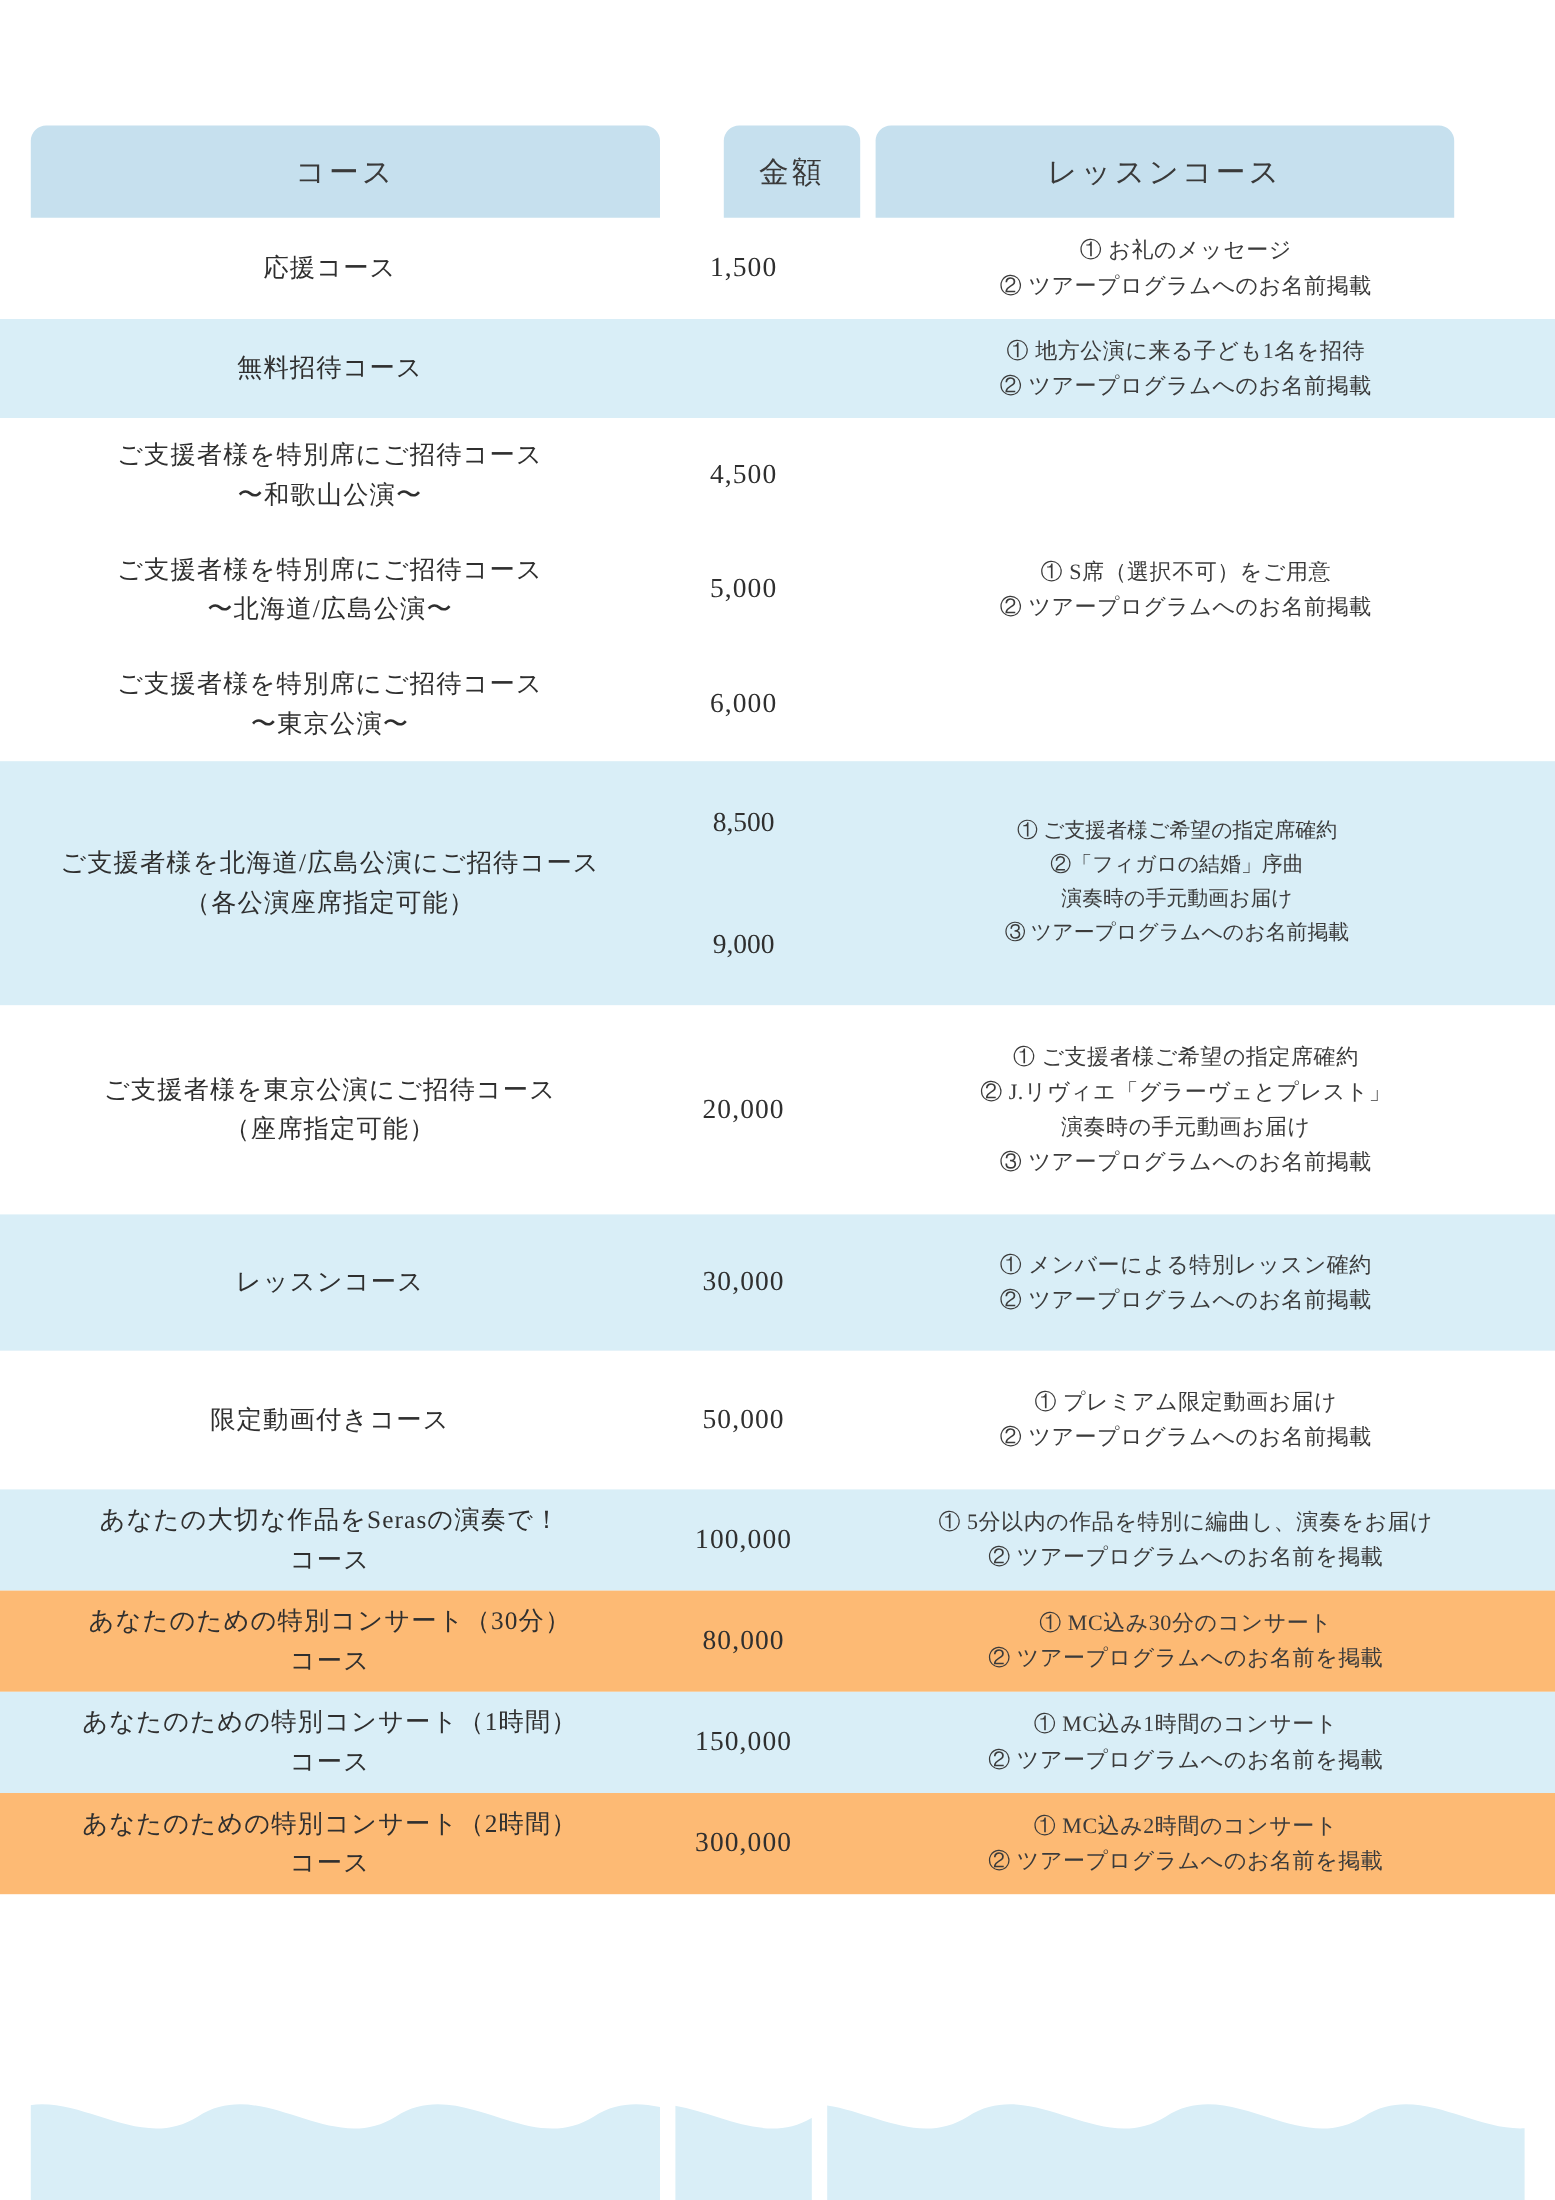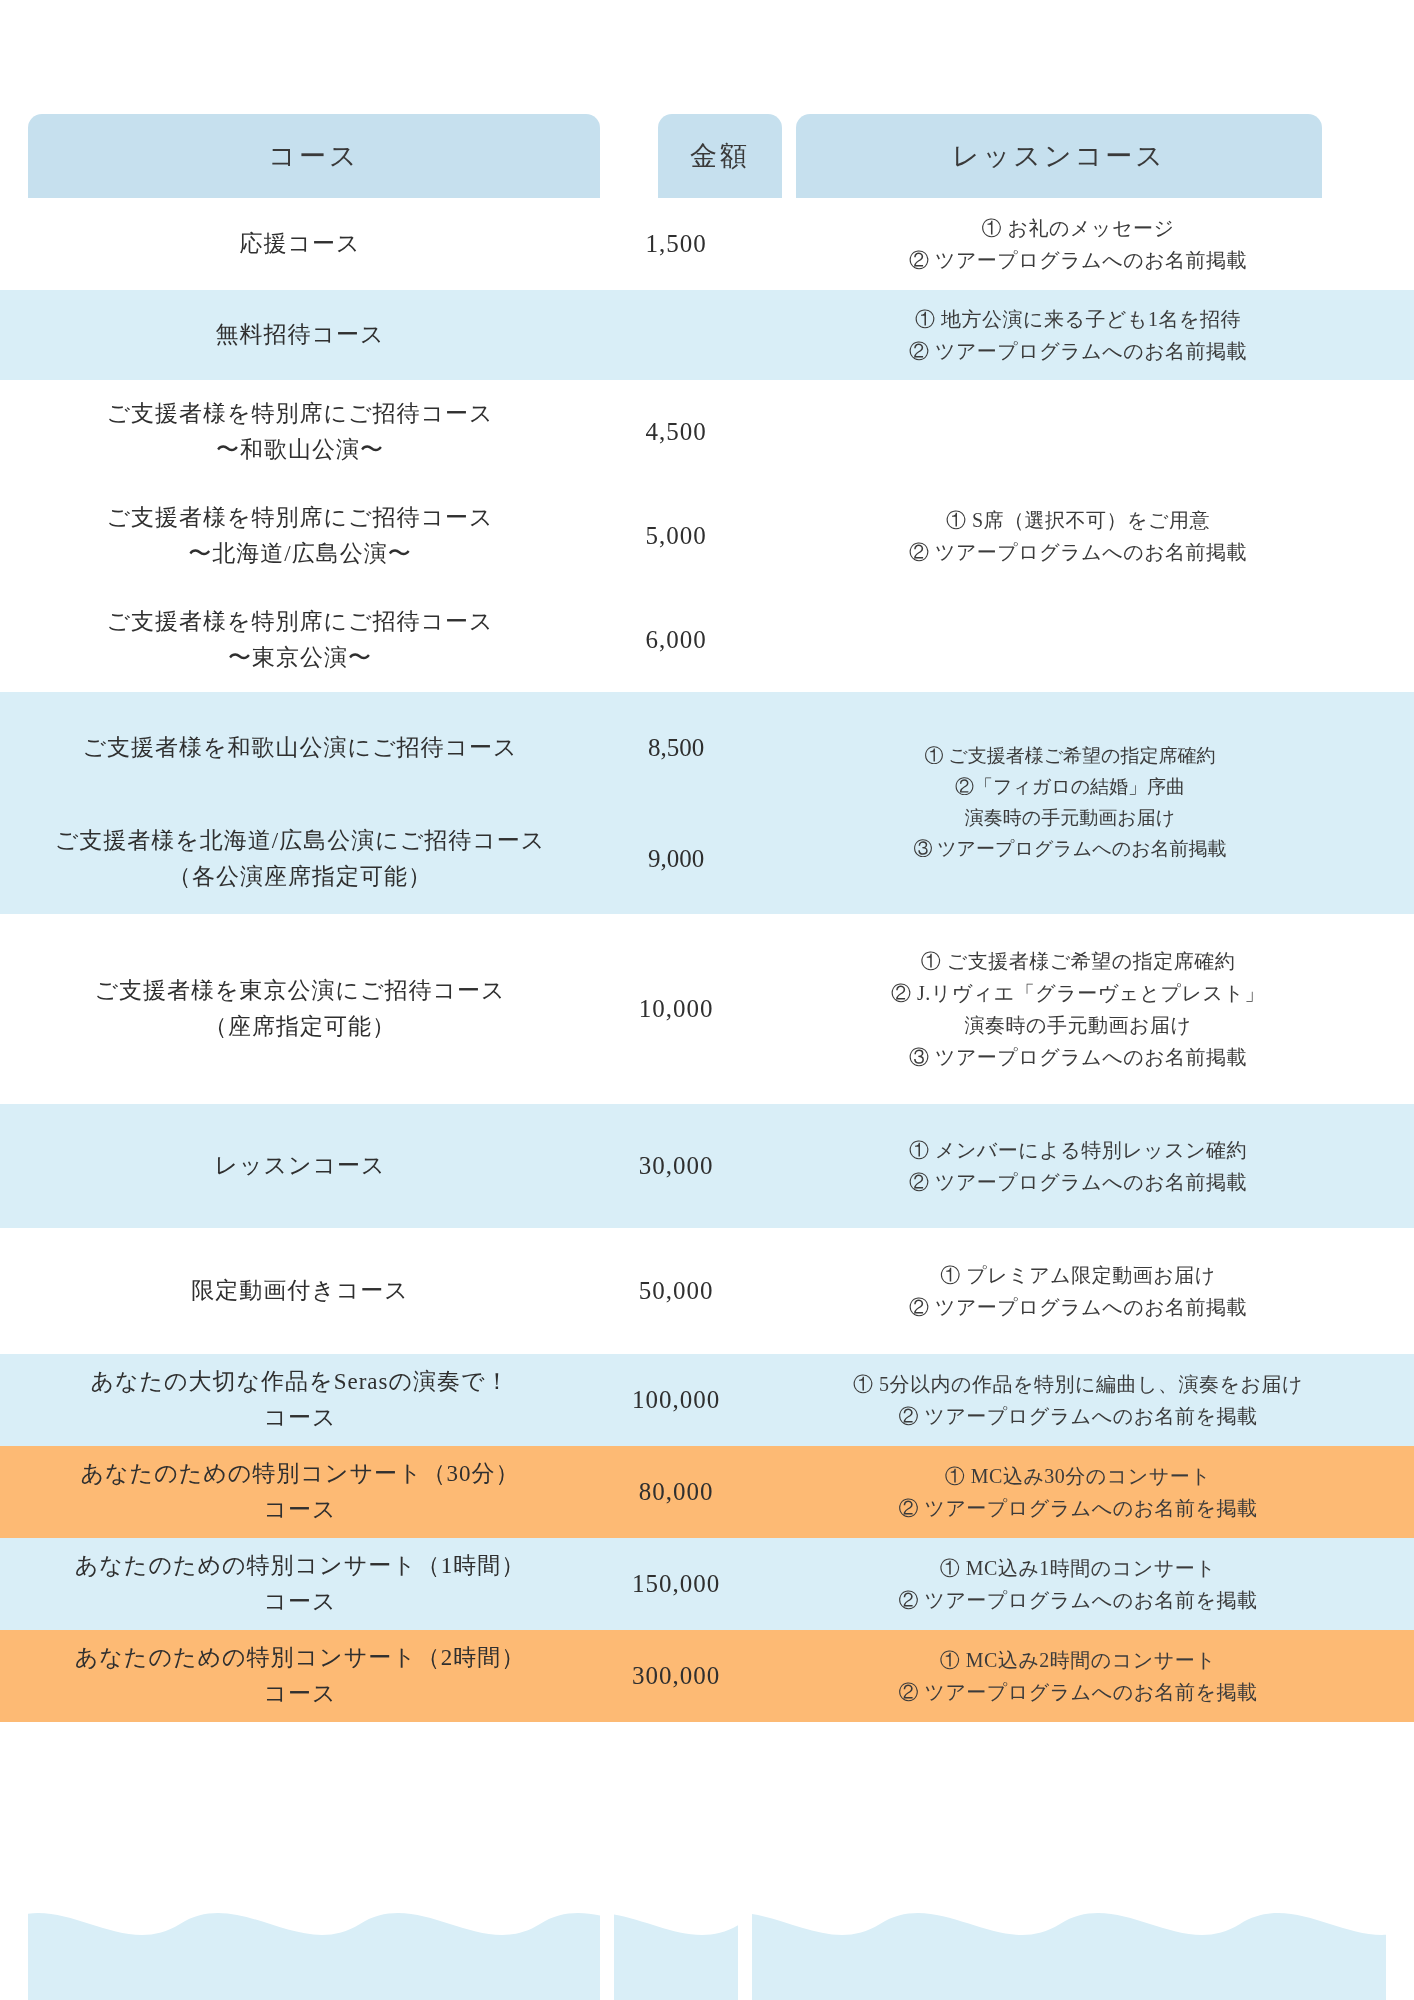--- a/index.html
+++ b/index.html
@@ -234,23 +234,20 @@
       </div>
       <div class="cell c-price">
         <span class="line">6,000</span>
       </div>
       <div class="cell c-return"></div>
     </div>
 
     <div class="group" style="height:222px; background:#d9eef7;">
       <div class="g-left">
         <div style="height:50%; display:flex; flex-direction:column; justify-content:center;">
-          <span class="sub">ご支援者様を和歌山公演にご招待コース</span>
-        </div>
-        <div style="height:50%; display:flex; flex-direction:column; justify-content:center;">
           <span class="sub">ご支援者様を北海道/広島公演にご招待コース</span>
           <span class="sub">（各公演座席指定可能）</span>
         </div>
       </div>
       <div class="g-price">
         <div style="height:50%; display:flex; align-items:center; justify-content:center;">
           <span class="sub">8,500</span>
         </div>
         <div style="height:50%; display:flex; align-items:center; justify-content:center;">
           <span class="sub">9,000</span>
@@ -263,21 +260,21 @@
         <span class="line">③ ツアープログラムへのお名前掲載</span>
       </div>
     </div>
 
     <div class="row plain" style="height:190px;">
       <div class="cell c-course">
         <span class="line">ご支援者様を東京公演にご招待コース</span>
         <span class="line">（座席指定可能）</span>
       </div>
       <div class="cell c-price">
-        <span class="line">10,000</span>
+        <span class="line">20,000</span>
       </div>
       <div class="cell c-return">
         <span class="line">① ご支援者様ご希望の指定席確約</span>
         <span class="line">② J.リヴィエ「グラーヴェとプレスト」</span>
         <span class="line">演奏時の手元動画お届け</span>
         <span class="line">③ ツアープログラムへのお名前掲載</span>
       </div>
     </div>
 
     <div class="row tint" style="height:124px;">

